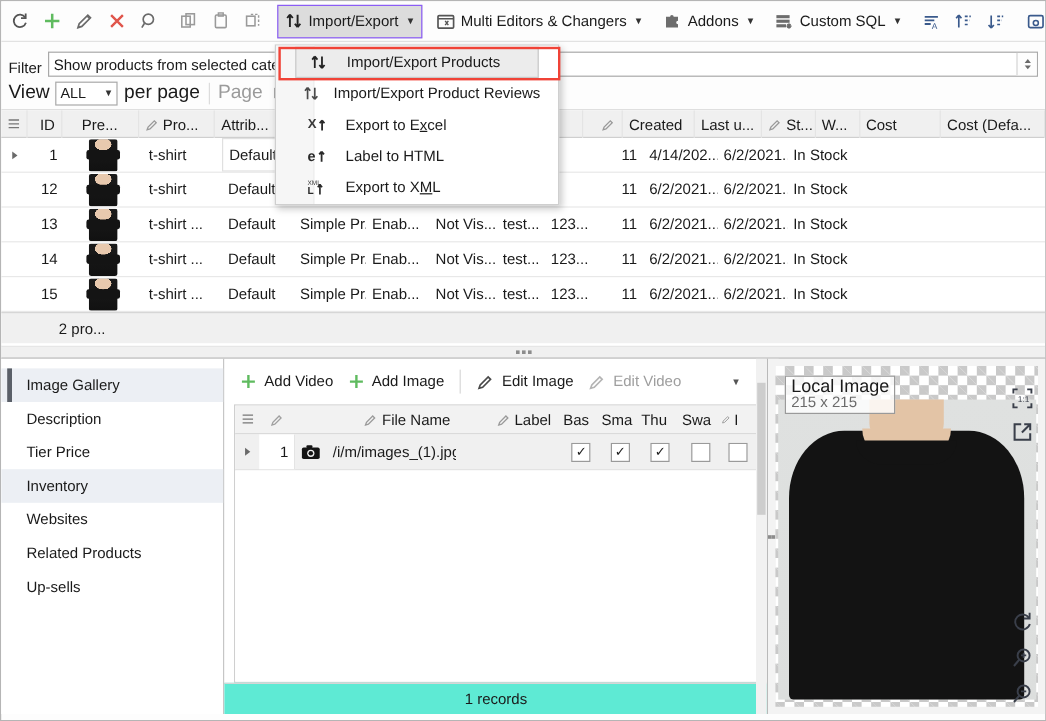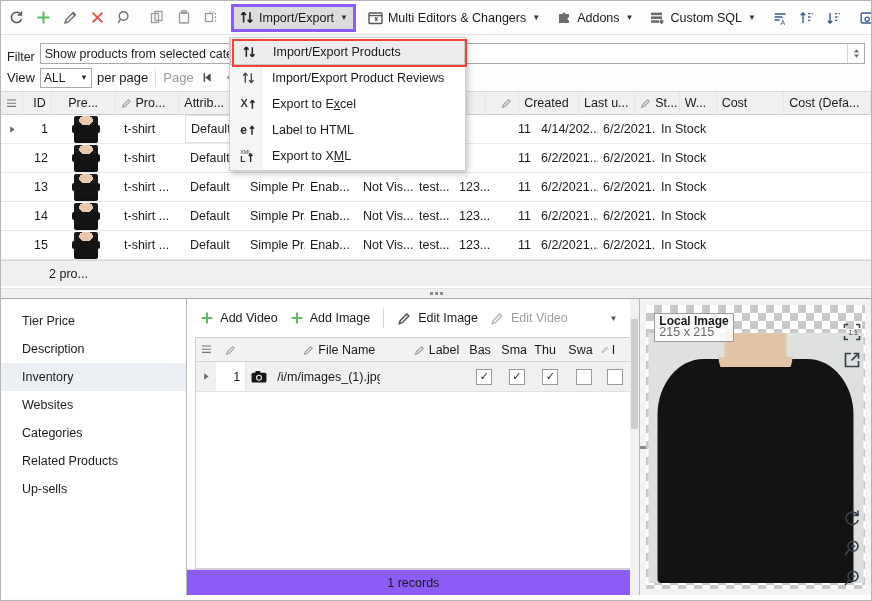--- a/index.html
+++ b/index.html
@@ -28,21 +28,21 @@
     background: #fdfdfd;
     border-bottom: 1px solid #e2e2e2;
     padding: 0 2px;
   }
   .tb-btn {
     display: flex; align-items: center; gap: 4px;
     height: 28px; padding: 0 5px;
     cursor: default;
     white-space: nowrap;
   }
-  .tb-btn.hl { background: #dcdcdc; border: 3px solid #8b5cf6; }
+  .tb-btn.hl { background: #dcdcdc; border: 1px solid #8b5cf6; }
   .tb-label { font-size: 12.5px; color: #1a1a1a; }
   .tb-sep { width: 1px; height: 22px; background: #dcdcdc; margin: 0 3px; }
   .caret { font-size: 8px; color: #333; margin-left: 2px; }
   .ico { display:inline-flex; align-items:center; justify-content:center; }
 
   
   .filterbar {
     height: 29px;
     display: flex; align-items: flex-end;
     padding: 0 6px;
@@ -66,37 +66,37 @@
 
   
   .pagerbar {
     height: 28px;
     display: flex; align-items: center;
     padding: 0 6px;
     gap: 5px;
     background: #fdfdfd;
     border-bottom: 1px solid #d8d8d8;
   }
-  .pagerbar .lbl { font-size: 13px; }
+  .pagerbar .lbl { font-size: 16px; }
   .combo {
     width: 52px; height: 20px;
     border: 1px solid #a9a9a9; background: #fff;
     display: flex; align-items: center; justify-content: space-between;
     padding: 0 3px; font-size: 12px;
   }
   .pg-sep { width:1px; height:18px; background:#dcdcdc; margin:0 2px; }
   .pg-btn { width:17px;height:20px;display:flex;align-items:center;justify-content:center; }
   .pg-num { width: 20px; height:20px; border:1px solid #a9a9a9; background:#fff;
             display:flex;align-items:center;justify-content:center;font-size:12px; }
   .muted { color: #9a9a9a; }
 
   
   .grid-wrap { position: relative; height: 196px; background:#fff; }
   .grid-head {
-    display: flex; height: 23px; align-items: center;
+    display: flex; height: 23px; align-items: flex-start;
     background: #f0f0f0;
     border-bottom: 1px solid #cfcfcf;
     font-size: 12.5px;
   }
   .gh {
     height: 23px; display:flex; align-items:center; gap:3px;
     padding: 0 5px; border-right: 1px solid #e4e4e4;
     overflow:hidden; white-space:nowrap;
   }
   .gh.num { justify-content: flex-end; }
@@ -128,21 +128,21 @@
   }
 
   
   .menu {
     position: absolute; left: 228px; top: 36px;
     width: 237px;
     background: #fff;
     border: 1px solid #cfcfcf;
     box-shadow: 2px 3px 6px rgba(0,0,0,.22);
     z-index: 40;
-    padding: 1px 0;
+    padding: 1px 16px;
   }
   .menu::before{
     content:""; position:absolute; left:0; top:0; bottom:0; width:31px;
     background:#f6f6f6; border-right:1px solid #ededed;
   }
   .mi {
     position: relative; z-index: 2;
     display:flex; align-items:center;
     height: 26px; padding-left: 6px;
     font-size: 12.5px; white-space:nowrap;
@@ -200,21 +200,21 @@
   .gal-wrap { flex:1; margin: 0 8px 0 8px; border:1px solid #cfcfcf; background:#fff;
               display:flex; flex-direction:column; }
   .gal-head { display:flex; height:24px; align-items:center; background:#f2f2f2;
               border-bottom:1px solid #d4d4d4; font-size:12.5px; }
   .gal-head .gh { border-right:none; }
   .gal-row { display:flex; height:30px; align-items:center; background:#f0f0f0;
              font-size:12.5px; border-bottom:1px solid #e0e0e0; }
   .chk { width:16px;height:16px;border:1px solid #9a9a9a;background:#fff;
          display:flex;align-items:center;justify-content:center;font-size:11px;color:#222; }
   .gal-body { flex:1; background:#fff; }
-  .gal-foot { height:26px;background:#8b5cf6;border-top:1px solid #d6d6d6;
+  .gal-foot { height:26px;background:#5eead4;border-top:1px solid #d6d6d6;
               display:flex;align-items:center;justify-content:center;font-size:12.5px; }
 
   .preview { width: 254px; background:#f3f3f3; position:relative; }
   .checker {
     position:absolute; inset:6px 6px 6px 6px;
     background-image:
       linear-gradient(45deg,#c9c9c9 25%,transparent 25%,transparent 75%,#c9c9c9 75%),
       linear-gradient(45deg,#c9c9c9 25%,transparent 25%,transparent 75%,#c9c9c9 75%);
     background-size: 16px 16px;
     background-position: 0 0, 8px 8px;
@@ -238,21 +238,21 @@
     position:absolute; left:50%; top:24px; transform:translateX(-50%);
     width:74px;height:26px;background:#e3c4a6;border-radius:0 0 40px 40px;
   }
   .collar::after{content:"";position:absolute;left:-5px;right:-5px;top:10px;height:20px;
     background:#131313;border-radius:0 0 42px 42px;}
   .badge {
     position:absolute; left:8px; top:8px; z-index:5;
     border:1px solid #9a9a9a; background:rgba(255,255,255,.82);
     padding:1px 4px 2px 4px; line-height:1.05;
   }
-  .badge .b1 { font-size:12px; font-weight:bold; color:#1a1a1a; }
+  .badge .b1 { font-size:15px; font-weight:normal; color:#1a1a1a; }
   .badge .b2 { font-size:12.5px; color:#6b6b6b; margin-top:-2px; }
   .pv-ico { position:absolute; right:8px; display:flex;align-items:center;justify-content:center;
             width:22px;height:22px; color:#3a3f4a; }
   .vsplit { position:absolute; left:0; top:0; bottom:0; width:9px; background:#f3f3f3;
             display:flex; align-items:center; justify-content:center; }
   .vsplit i { display:block;width:3px;height:3px;background:#8c8c8c;margin:1px 0; }
   .scroll-v { position:absolute; right:0; top:0; bottom:0; width:9px; background:#f1f1f1; }
   .scroll-v .thumbv { position:absolute; left:1px; width:7px; top:20px; height:110px;
                       background:#cdcdcd; }
 </style>
@@ -605,34 +605,34 @@
 
   <div class="hsplit">
     <i></i>
       <i></i>
       <i></i>
   </div>
 
   <div class="bottom">
 
     <div class="side">
+      <div class="side-item active">
+        <span>Image Gallery</span>
+      </div>
+      <div class="side-item">
+        <span>Description</span>
+      </div>
       <div class="side-item">
         <span>Tier Price</span>
       </div>
-      <div class="side-item">
-        <span>Description</span>
-      </div>
       <div class="side-item soft">
         <span>Inventory</span>
       </div>
       <div class="side-item">
         <span>Websites</span>
-      </div>
-      <div class="side-item">
-        <span>Categories</span>
       </div>
       <div class="side-item">
         <span>Related Products</span>
       </div>
       <div class="side-item">
         <span>Up-sells</span>
       </div>
     </div>
 
     <div class="center">

